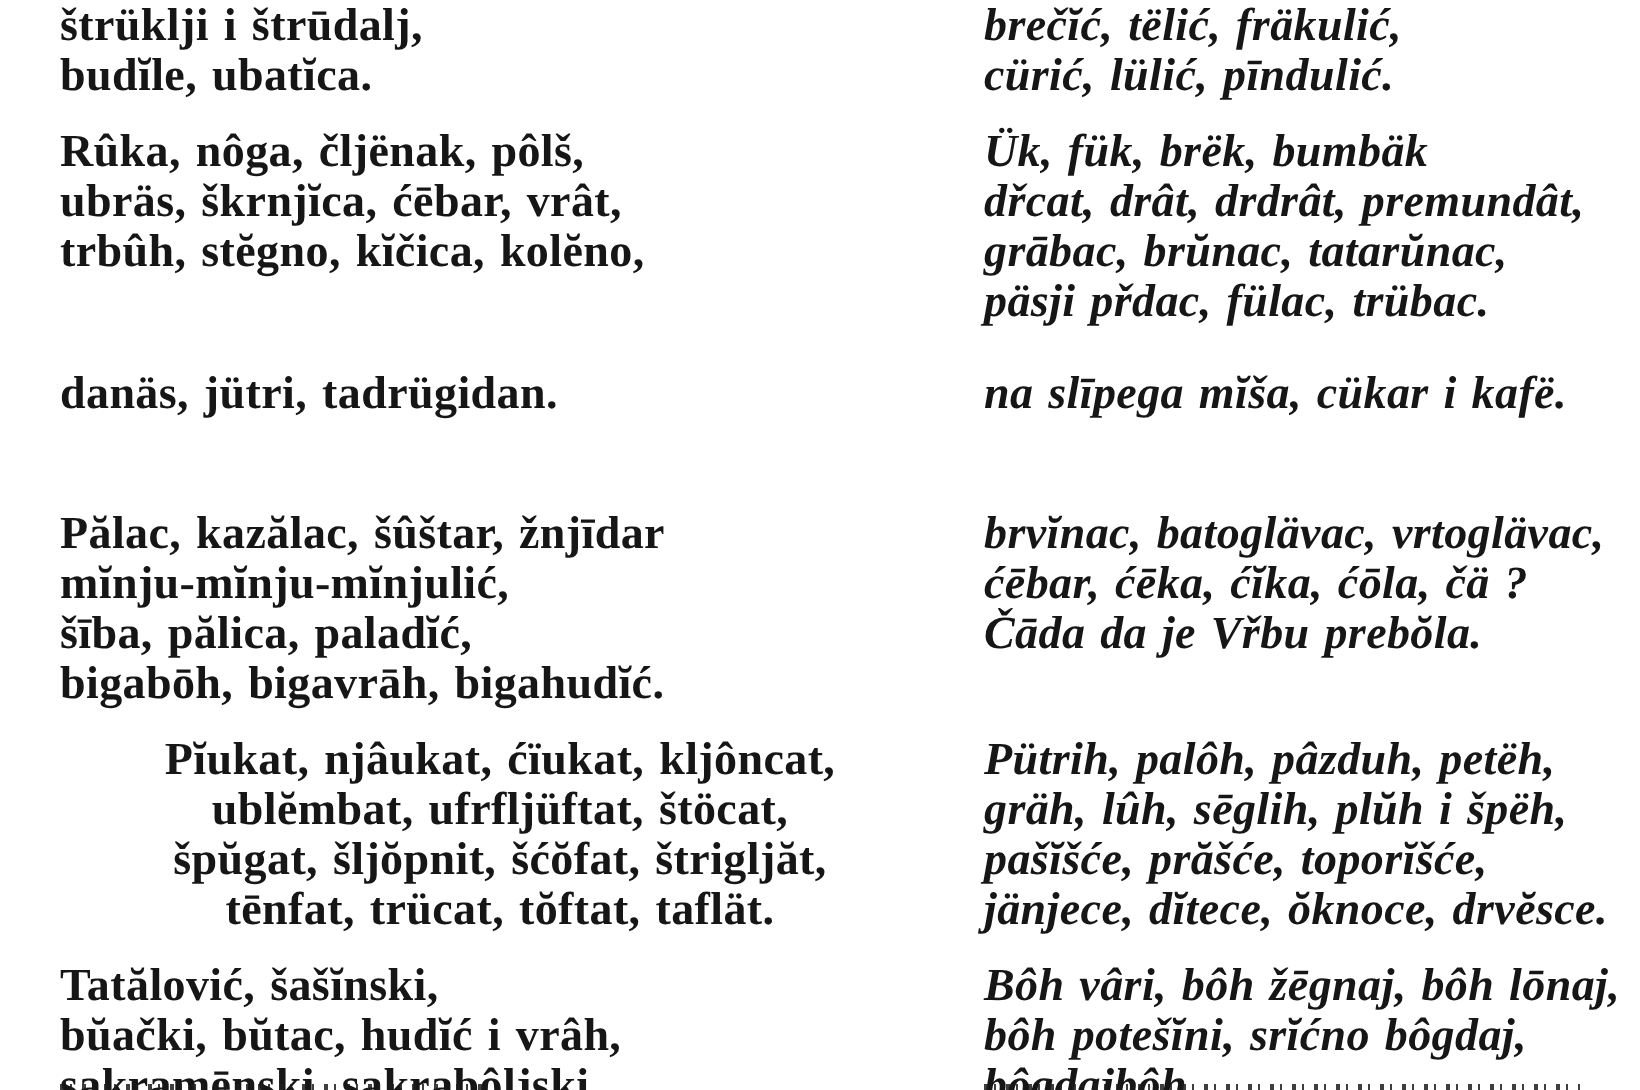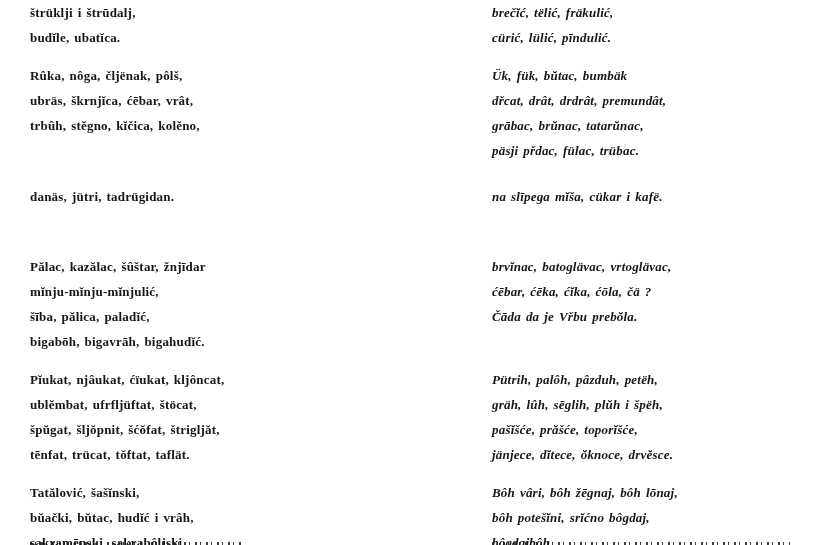--- a/index.html
+++ b/index.html
@@ -10,21 +10,21 @@
     overflow:hidden;
     font-family:"Liberation Serif","DejaVu Serif",serif;
     font-weight:700;
     color:#161616;
   }
   .col{position:absolute;top:0;height:545px;}
   #col-left{left:30px;width:440px;}
   #col-right{left:492px;width:326px;font-style:italic;}
   .section{position:absolute;left:0;right:0;}
   .line{
-    font-size:13px;
+    font-size:23px;
     line-height:25px;
     white-space:nowrap;
     letter-spacing:0.2px;
     word-spacing:1.5px;
   }
   
   .cut-strip{
     position:absolute;top:542px;height:3px;
     background:repeating-linear-gradient(90deg,#1c1c1c 0 2px,transparent 2px 5px,#1c1c1c 5px 6px,transparent 6px 11px);
     opacity:.85;
@@ -48,39 +48,39 @@
       </div>
       <div class="section" style="top: 184px;">
         <div class="line">danäs, jütri, tadrügidan.</div>
       </div>
       <div class="section" style="top: 254px;">
         <div class="line">Pălac, kazălac, šûštar, žnjīdar</div>
         <div class="line">mĭnju-mĭnju-mĭnjulić,</div>
         <div class="line">šība, pălica, paladĭć,</div>
         <div class="line">bigabōh, bigavrāh, bigahudĭć.</div>
       </div>
-      <div class="section" style="top: 367px;">
+      <div class="section" style="top: 367px; text-align: center;">
         <div class="line">Pĭukat, njâukat, ćïukat, kljôncat,</div>
         <div class="line">ublĕmbat, ufrfljüftat, štöcat,</div>
         <div class="line">špŭgat, šljŏpnit, šćŏfat, štrigljăt,</div>
         <div class="line">tēnfat, trücat, tŏftat, taflät.</div>
       </div>
       <div class="section" style="top: 480px;">
         <div class="line">Tatălović, šašĭnski,</div>
         <div class="line">bŭački, bŭtac, hudĭć i vrâh,</div>
         <div class="line">sakramēnski, sakrabôljski,</div>
       </div>
     </div>
   <div class="col" id="col-right">
       <div class="section" style="top: 0px;">
         <div class="line">brečĭć, tëlić, fräkulić,</div>
         <div class="line">cürić, lülić, pīndulić.</div>
       </div>
       <div class="section" style="top: 63px;">
-        <div class="line">Ük, fük, bŭtac, bumbäk</div>
+        <div class="line">Ük, fük, brëk, bumbäk</div>
         <div class="line">dřcat, drât, drdrât, premundât,</div>
         <div class="line">grābac, brŭnac, tatarŭnac,</div>
         <div class="line">päsji přdac, fülac, trübac.</div>
       </div>
       <div class="section" style="top: 184px;">
         <div class="line">na slīpega mĭša, cükar i kafë.</div>
       </div>
       <div class="section" style="top: 254px;">
         <div class="line">brvĭnac, batoglävac, vrtoglävac,</div>
         <div class="line">ćēbar, ćēka, ćĭka, ćōla, čä ?</div>

